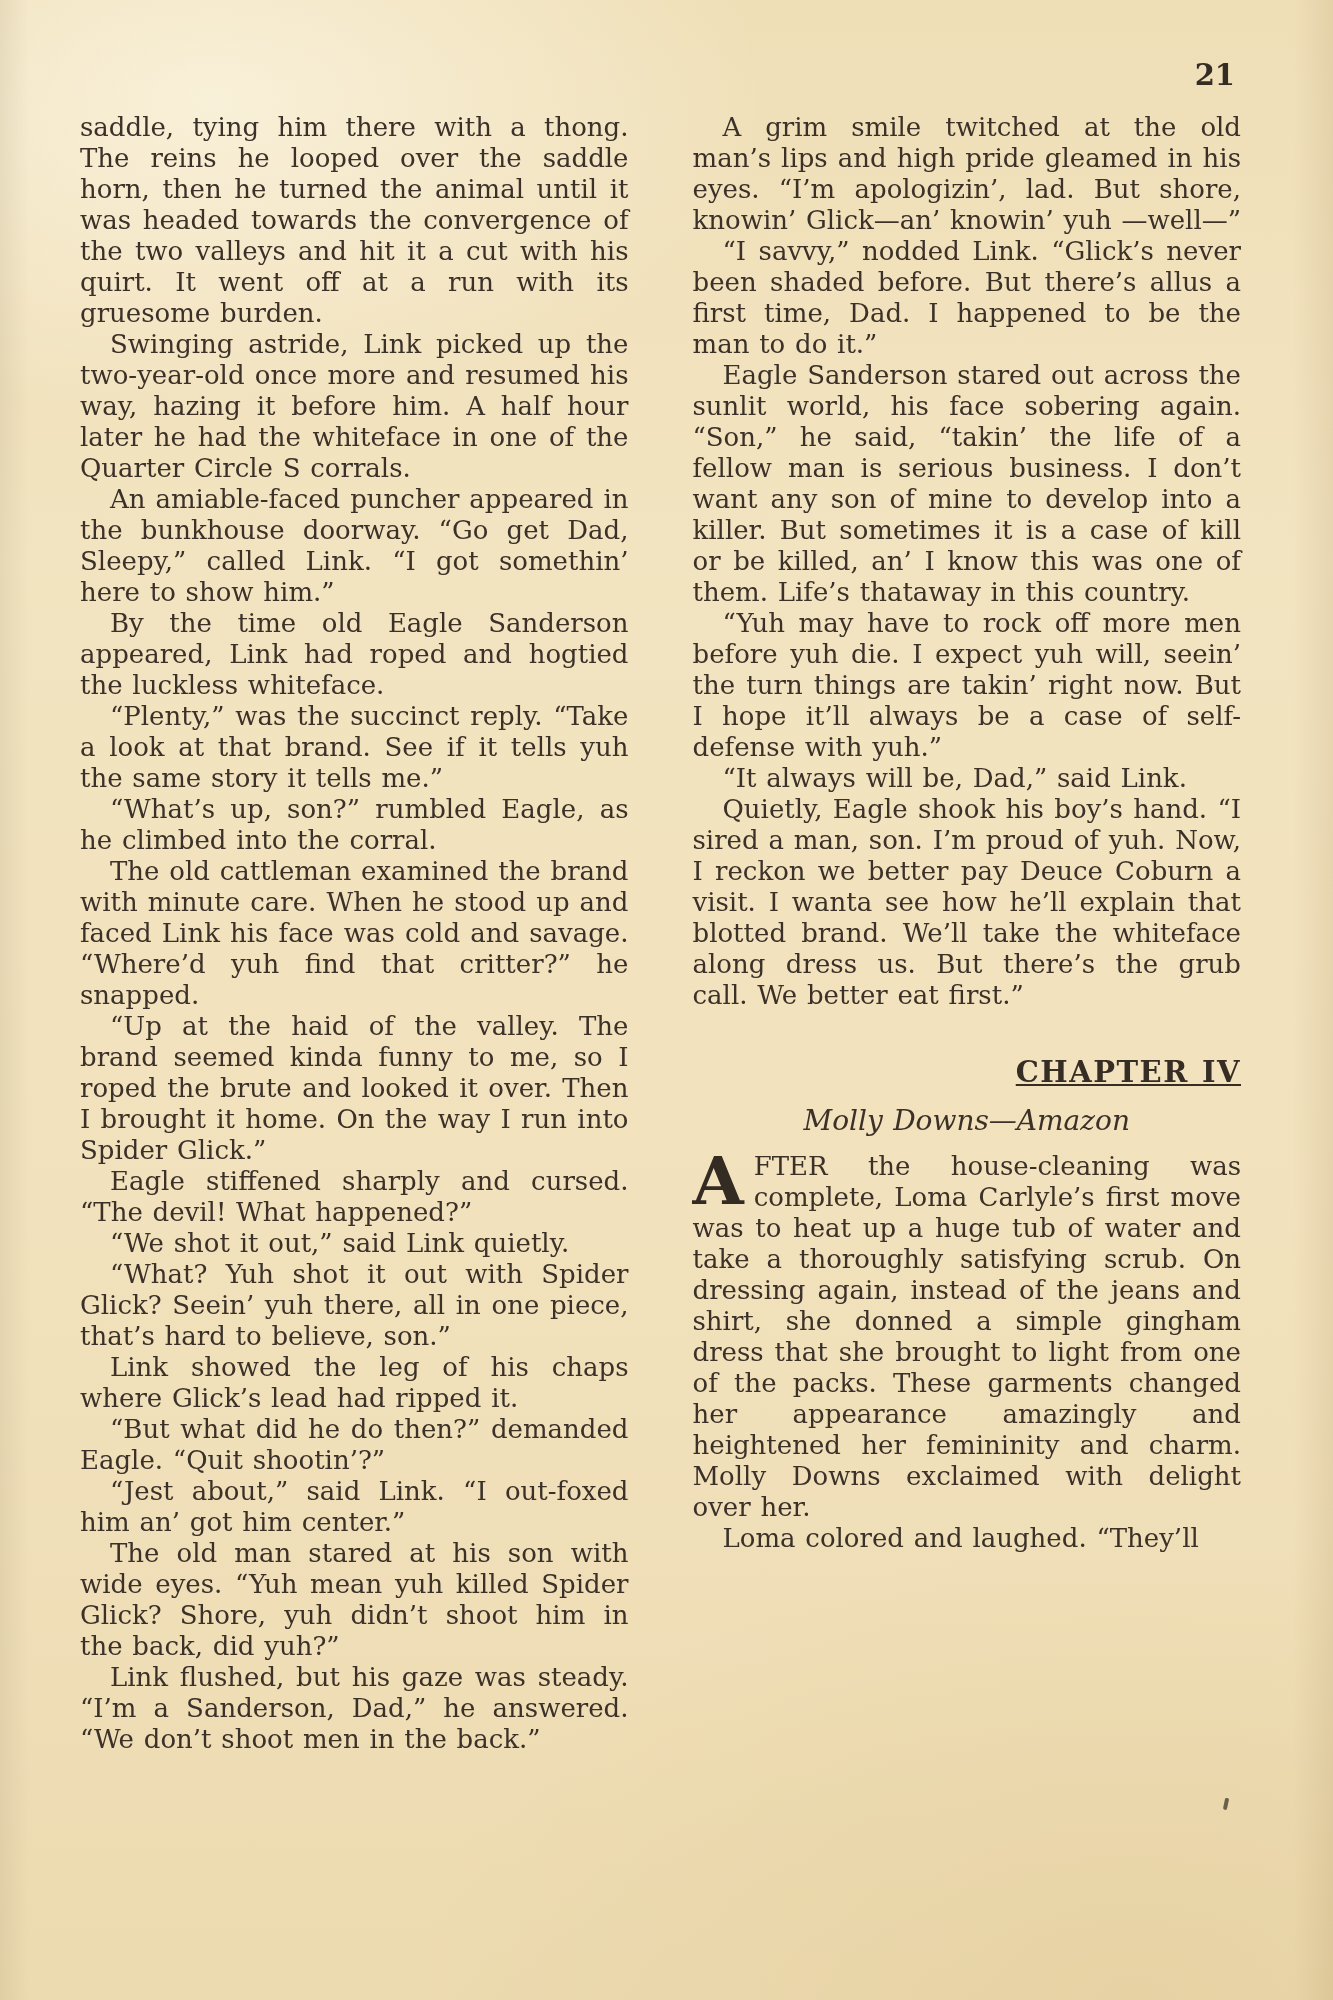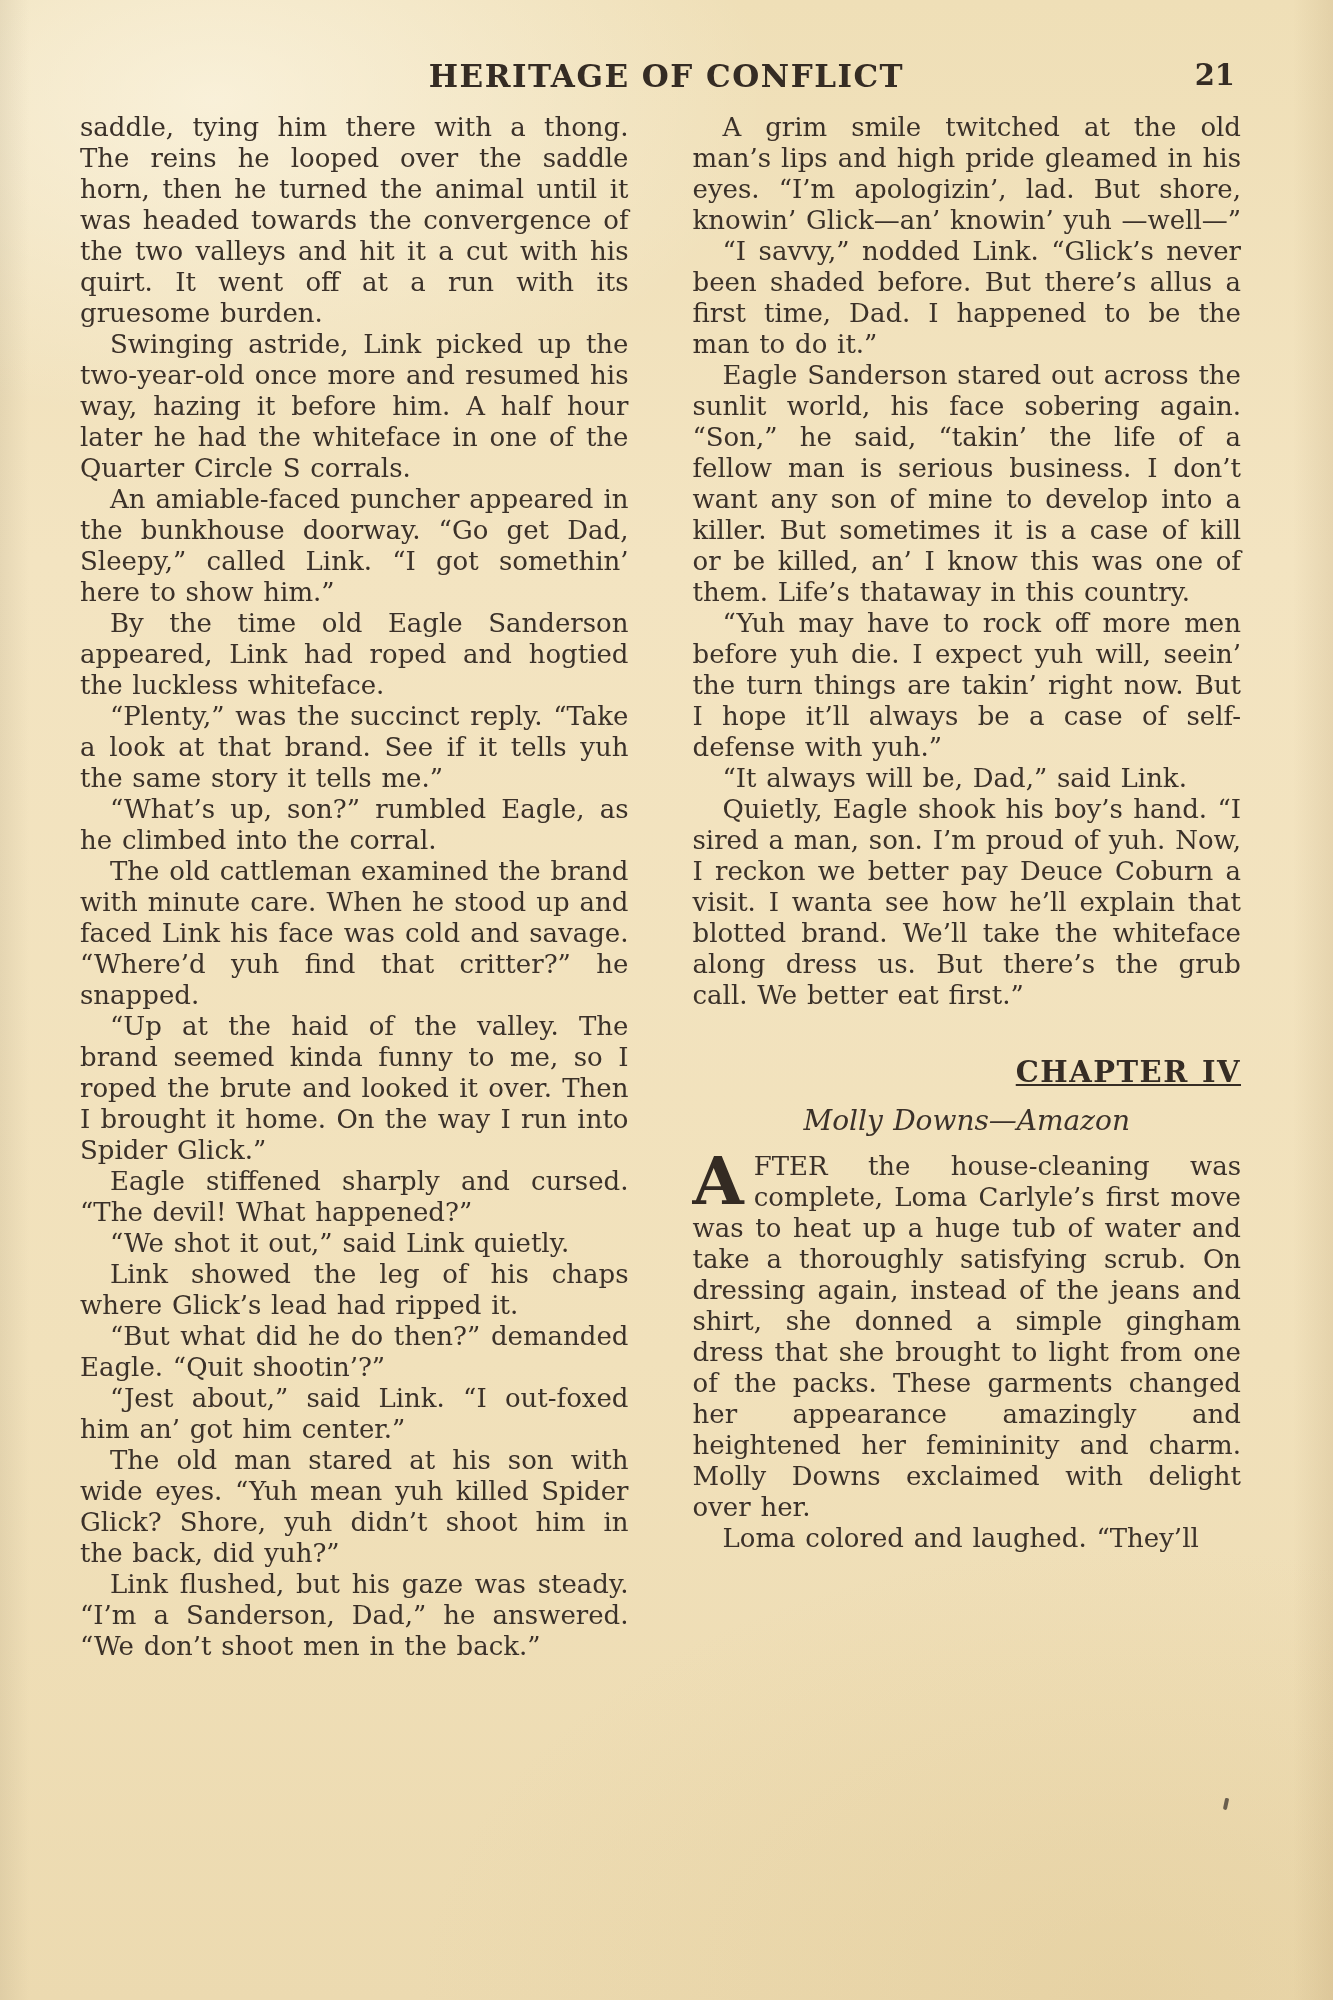--- a/index.html
+++ b/index.html
@@ -52,37 +52,37 @@
     position:absolute; top:1798px; right:105px;
     width:4px; height:12px; border-radius:2px 2px 3px 3px;
     background:#4a4036; transform:rotate(12deg); opacity:0.8;
   }
 </style>
 </head>
 <body>
 
 <div class="page">
 
-  <div class="header-title">HERITAGE OF CONFLICT</div>
 
   <div class="page-number">21</div>
 
   <div class="columns">
 
     <div class="col">
         <p class="para noindent">saddle, tying him there with a thong. The reins he looped over the saddle horn, then he turned the animal until it was headed towards the convergence of the two valleys and hit it a cut with his quirt. It went off at a run with its gruesome burden.</p>
         <p class="para">Swinging astride, Link picked up the two-year-old once more and resumed his way, hazing it before him. A half hour later he had the whiteface in one of the Quarter Circle S corrals.</p>
         <p class="para">An amiable-faced puncher appeared in the bunkhouse doorway. “Go get Dad, Sleepy,” called Link. “I got somethin’ here to show him.”</p>
         <p class="para">By the time old Eagle Sanderson appeared, Link had roped and hogtied the luckless whiteface.</p>
         <p class="para">“Plenty,” was the succinct reply. “Take a look at that brand. See if it tells yuh the same story it tells me.”</p>
         <p class="para">“What’s up, son?” rumbled Eagle, as he climbed into the corral.</p>
         <p class="para">The old cattleman examined the brand with minute care. When he stood up and faced Link his face was cold and savage. “Where’d yuh find that critter?” he snapped.</p>
         <p class="para">“Up at the haid of the valley. The brand seemed kinda funny to me, so I roped the brute and looked it over. Then I brought it home. On the way I run into Spider Glick.”</p>
         <p class="para">Eagle stiffened sharply and cursed. “The devil! What happened?”</p>
         <p class="para">“We shot it out,” said Link quietly.</p>
+        <p class="para">“What? Yuh shot it out with Spider Glick? Seein’ yuh there, all in one piece, that’s hard to believe, son.”</p>
         <p class="para">Link showed the leg of his chaps where Glick’s lead had ripped it.</p>
         <p class="para">“But what did he do then?” demanded Eagle. “Quit shootin’?”</p>
         <p class="para">“Jest about,” said Link. “I out-foxed him an’ got him center.”</p>
         <p class="para">The old man stared at his son with wide eyes. “Yuh mean yuh killed Spider Glick? Shore, yuh didn’t shoot him in the back, did yuh?”</p>
         <p class="para">Link flushed, but his gaze was steady. “I’m a Sanderson, Dad,” he answered. “We don’t shoot men in the back.”</p>
       </div>
 
     <div class="col">
       <div id="right-before">
           <p class="para">A grim smile twitched at the old man’s lips and high pride gleamed in his eyes. “I’m apologizin’, lad. But shore, knowin’ Glick—an’ knowin’ yuh —well—”</p>

